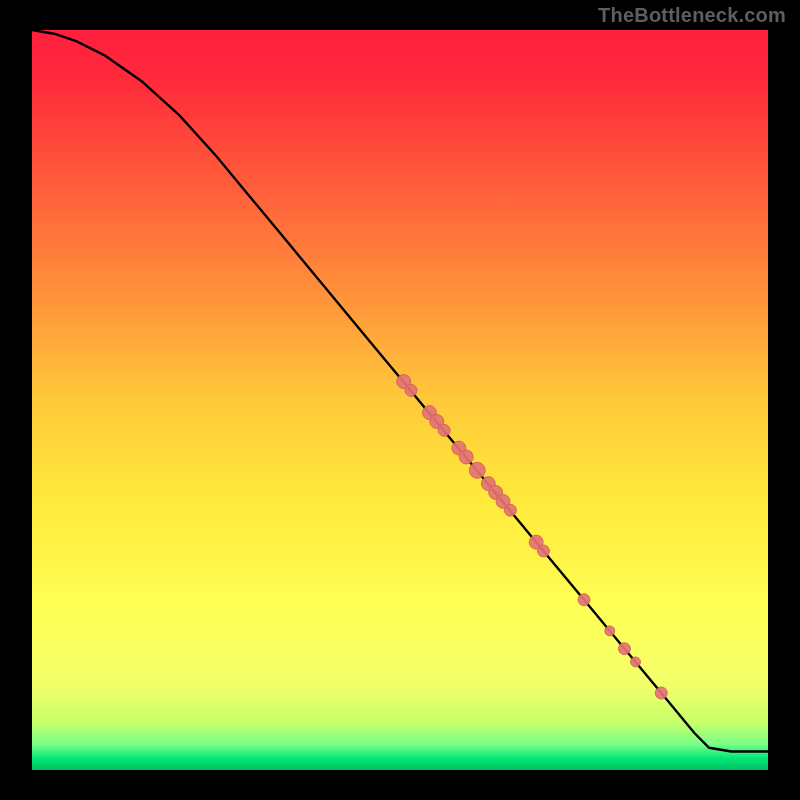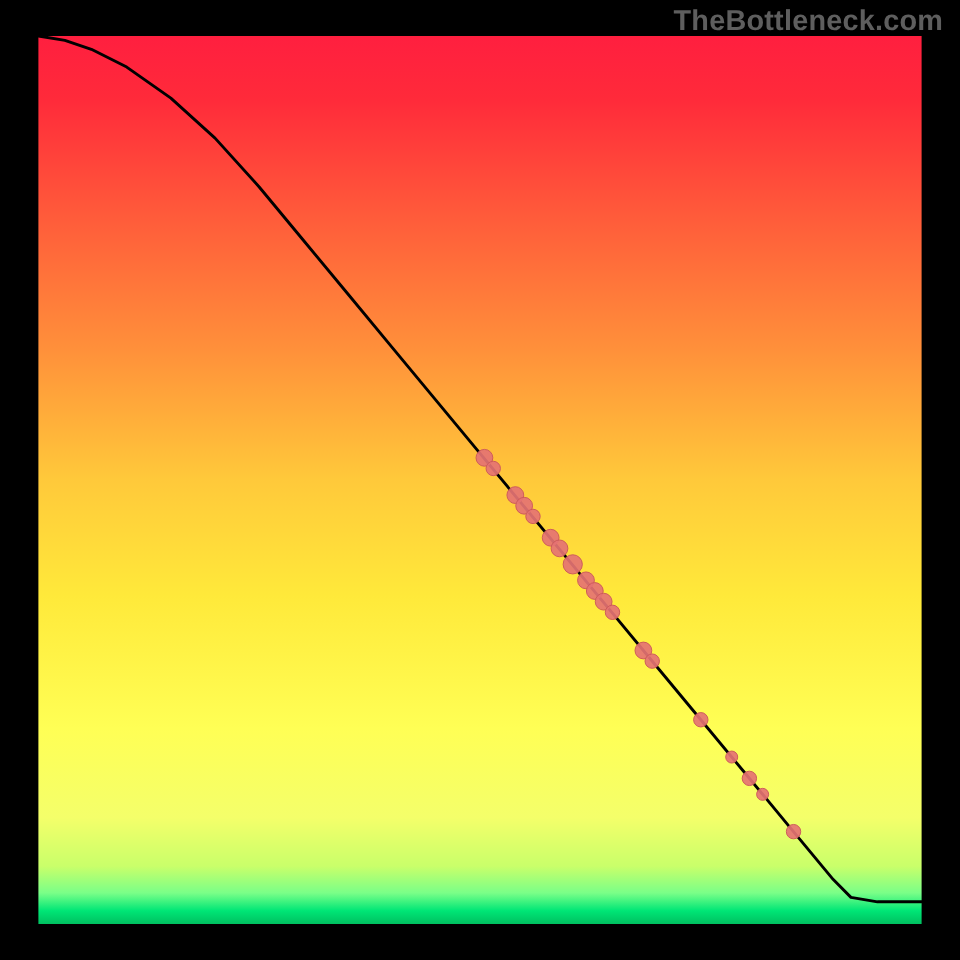--- a/index.html
+++ b/index.html
@@ -19,21 +19,21 @@
   svg {
     position: absolute;
     left: 0;
     top: 0;
   }
   .watermark {
     position: absolute;
     top: 4px;
     right: 14px;
     color: #5e5e5e;
-    font-size: 24px;
+    font-size: 20px;
     font-weight: 600;
     letter-spacing: 0.2px;
     user-select: none;
   }
 </style>
 </head>
 <body>
 
 <div class="stage">
   <svg id="svg-root" width="800" height="800" viewBox="0 0 800 800">

